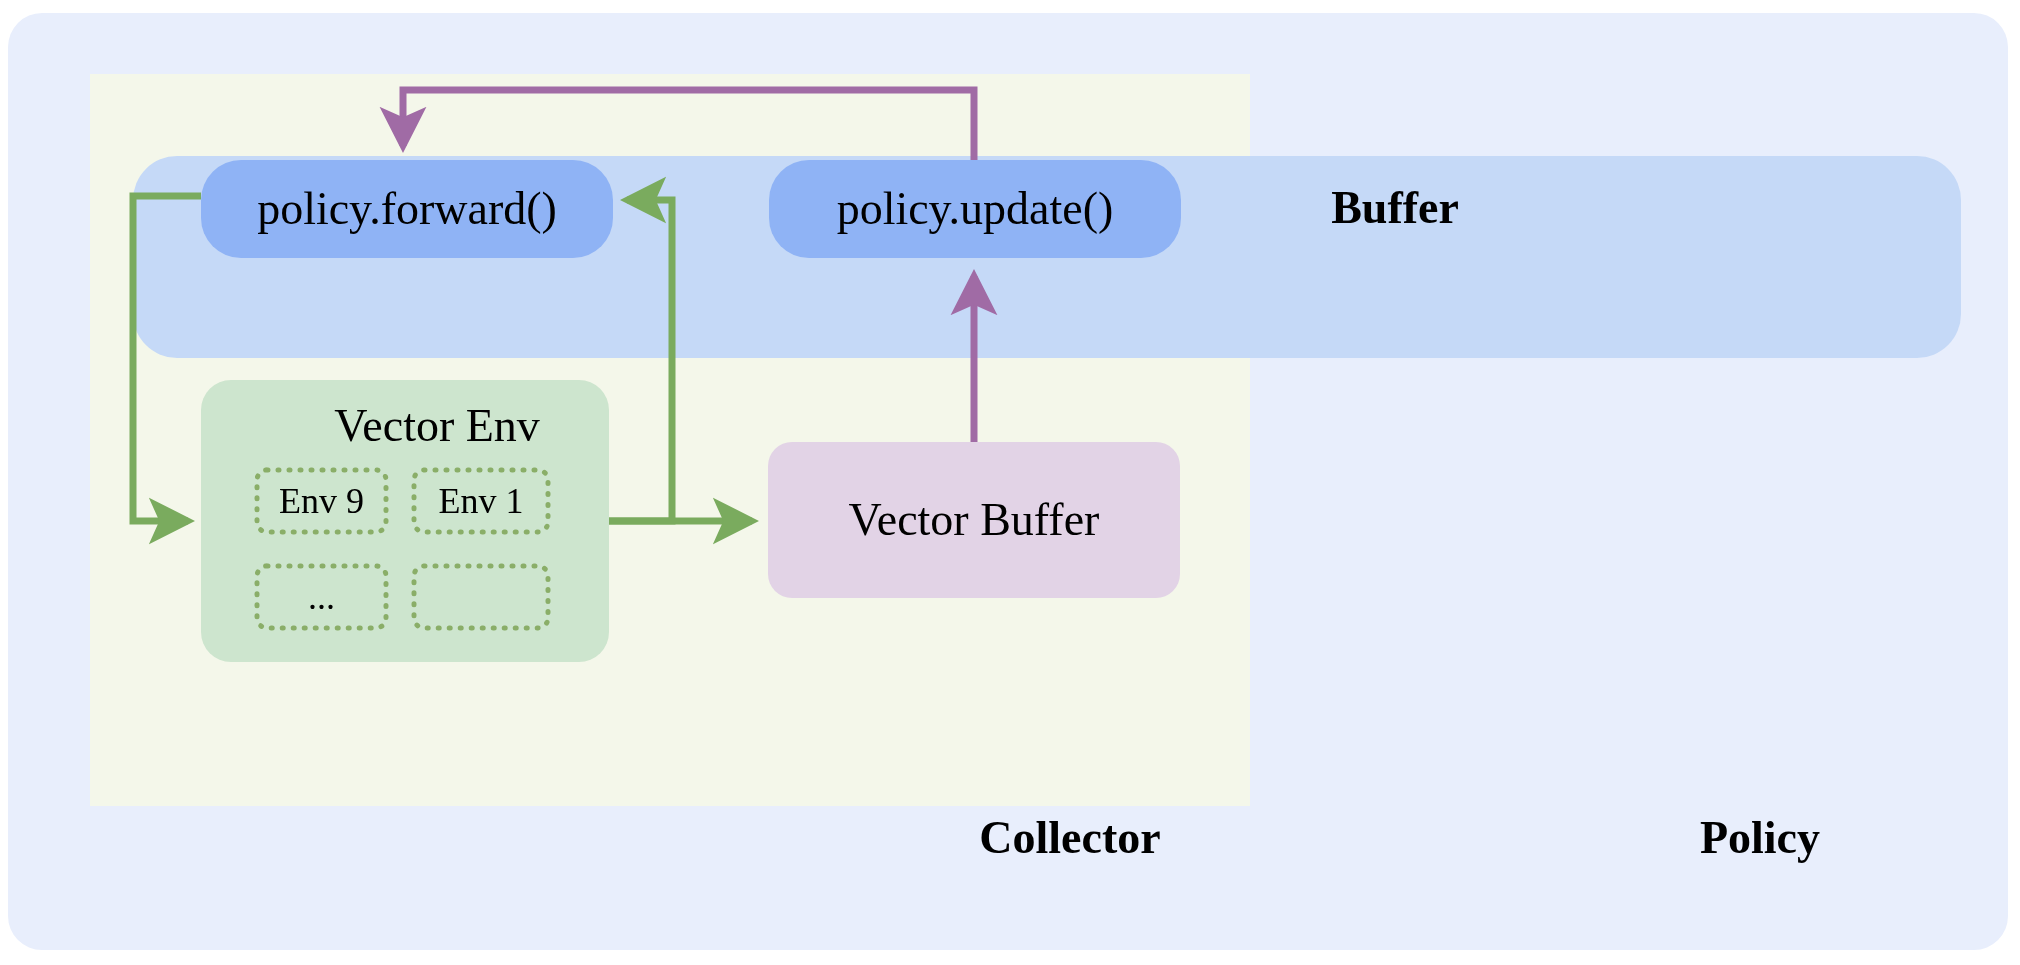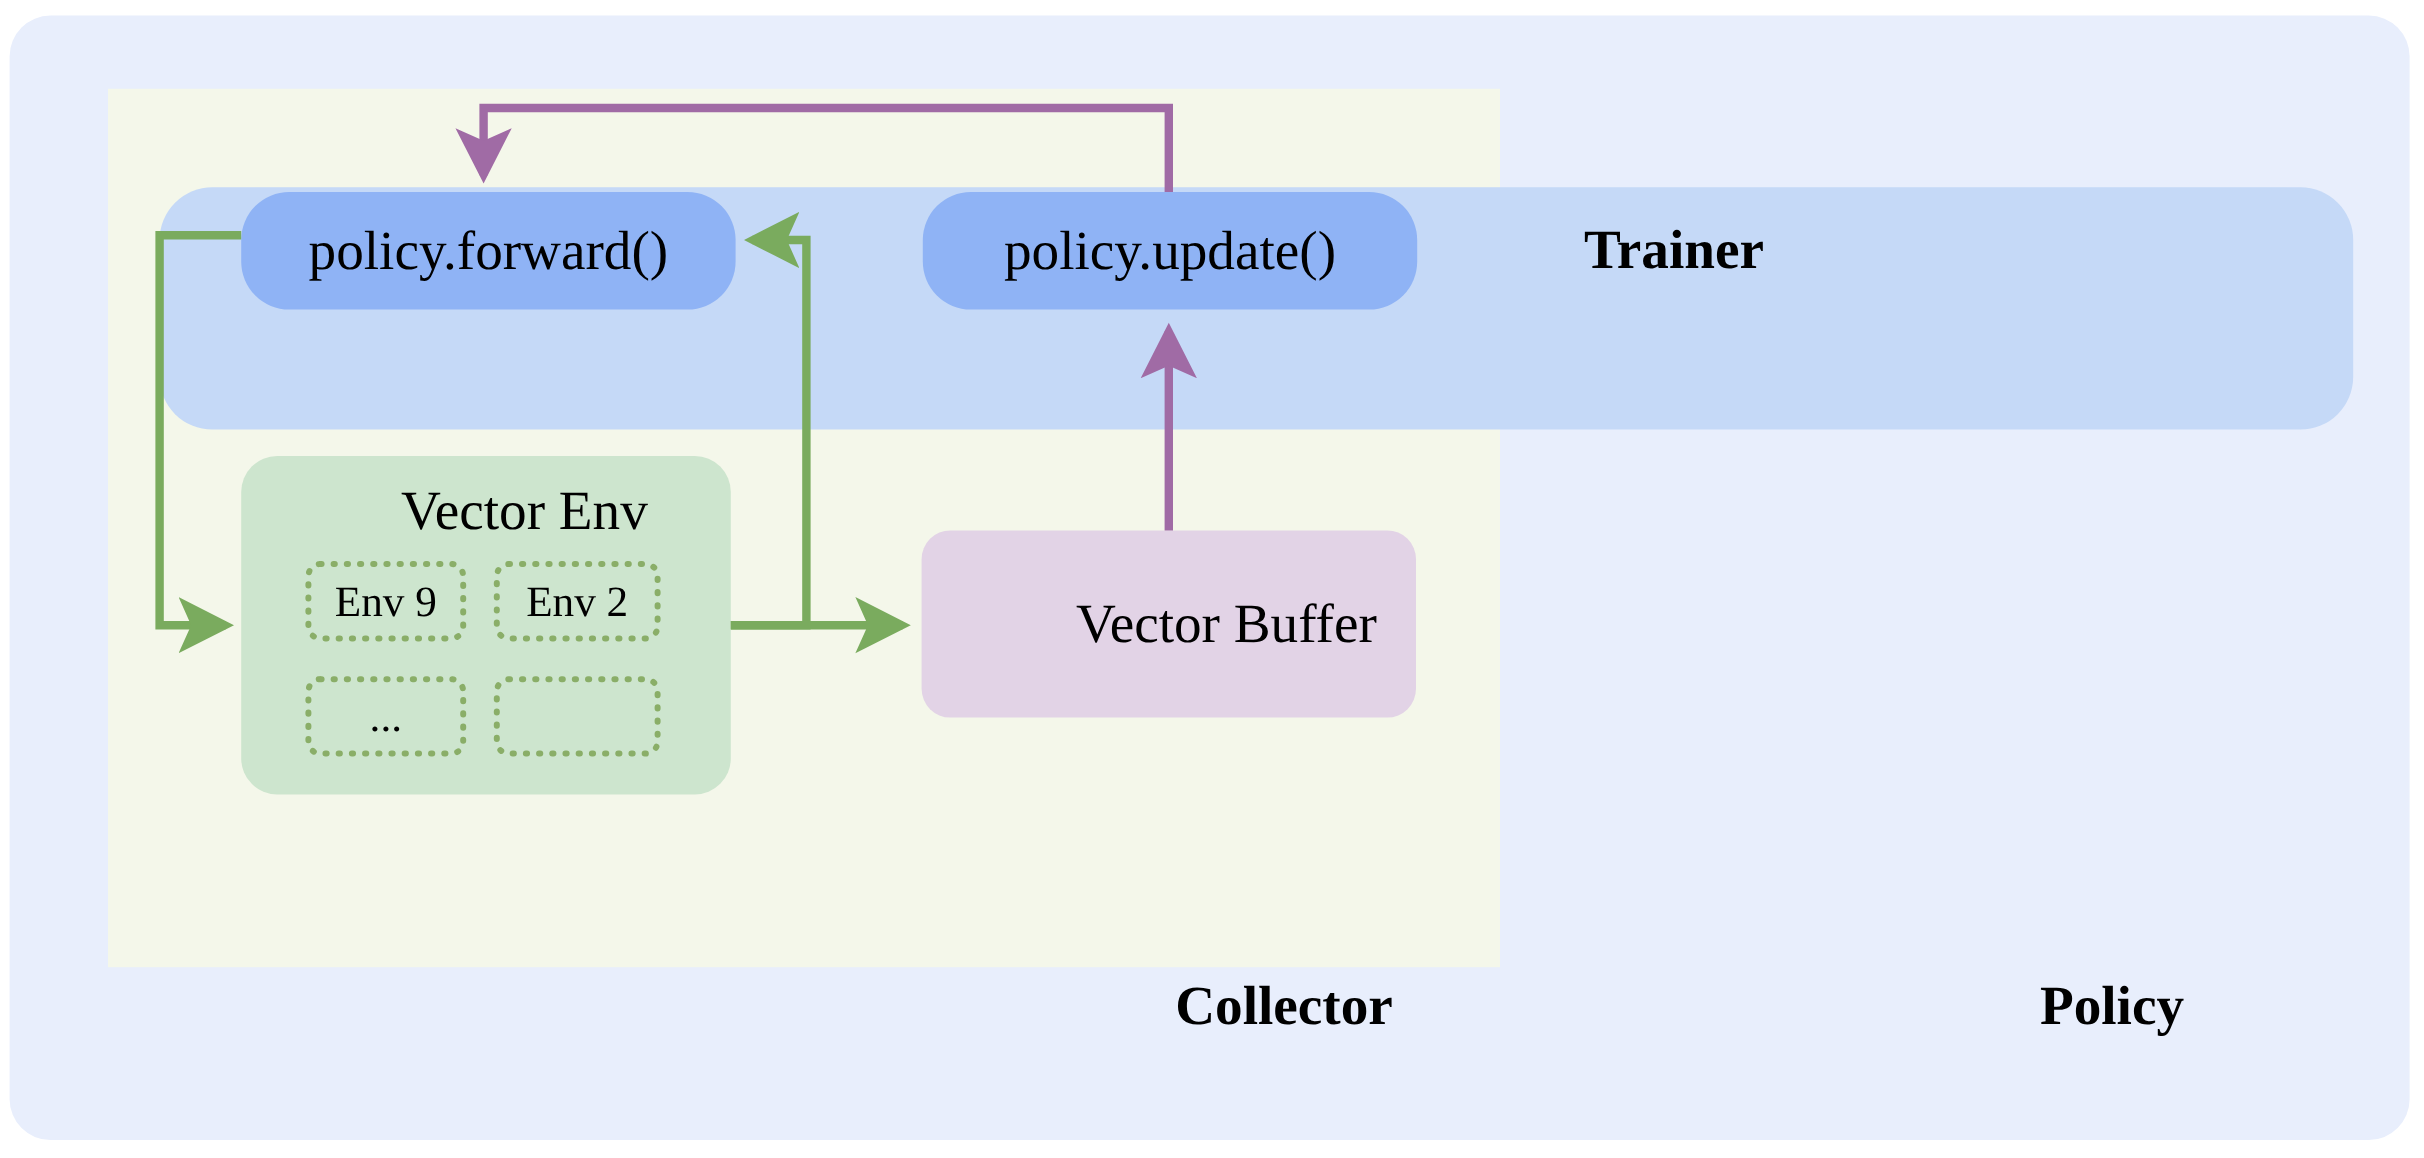--- a/index.html
+++ b/index.html
@@ -32,21 +32,21 @@
   .lbl-center {
     display: flex;
     align-items: center;
     justify-content: center;
     text-align: center;
   }
   .node-text  { font-size: 46px; font-weight: 400; }
   .group-text { font-size: 46px; font-weight: 700; }
   .venv-title { font-size: 46px; font-weight: 400; margin-left: 32px; }
   .env-text   { font-size: 36px; font-weight: 400; }
-  .buf-text   { font-size: 46px; font-weight: 400; padding-left: 48px; }
+  .buf-text   { font-size: 46px; font-weight: 400; }
 </style>
 </head>
 <body>
 
 <div id="stage">
 
   <svg class="layer" viewBox="0 0 2020 965">
     <defs>
       <marker id="arrowGreen" markerWidth="7" markerHeight="7" refX="5.6" refY="3.5" orient="auto" markerUnits="strokeWidth">
         <path d="M0,0.15 L6.6,3.5 L0,6.85 L1.5,3.5 Z" fill="#7aab5e"></path>
@@ -83,27 +83,27 @@
 
     <path d="M 974,442 L 974,276" fill="none" stroke="#a06ba5" stroke-width="7" marker-end="url(#arrowPurple)"></path>
 
     <path d="M 974,160 L 974,90 L 403,90 L 403,146" fill="none" stroke="#a06ba5" stroke-width="7" marker-end="url(#arrowPurple)"></path>
   </svg>
 
   <div class="lbl lbl-center node-text" style="left:769px; top:160px; width:412px; height:98px;">policy.update()</div>
 
   <div class="lbl lbl-center node-text" style="left:201px; top:160px; width:412px; height:98px;">policy.forward()</div>
 
-  <div class="lbl lbl-center group-text" style="left:1230px; top:182px; width:330px; height:52px;">Trainer</div>
+  <div class="lbl lbl-center group-text" style="left:1230px; top:182px; width:330px; height:52px;">Buffer</div>
 
   <div class="lbl lbl-center venv-title" style="left:201px; top:400px; width:408px; height:52px;">Vector Env</div>
 
   <div class="lbl lbl-center env-text" style="left:257px; top:470px; width:129px; height:62px;">Env 9</div>
 
-  <div class="lbl lbl-center env-text" style="left:414px; top:470px; width:134px; height:62px;">Env 2</div>
+  <div class="lbl lbl-center env-text" style="left:414px; top:470px; width:134px; height:62px;">Env 1</div>
 
   <div class="lbl lbl-center env-text" style="left:257px; top:566px; width:129px; height:62px;">...</div>
 
 
   <div class="lbl lbl-center buf-text" style="left:768px; top:442px; width:412px; height:156px;">Vector Buffer</div>
 
   <div class="lbl lbl-center group-text" style="left:880px; top:810px; width:380px; height:56px;">Collector</div>
 
   <div class="lbl lbl-center group-text" style="left:1620px; top:810px; width:280px; height:56px;">Policy</div>
 

